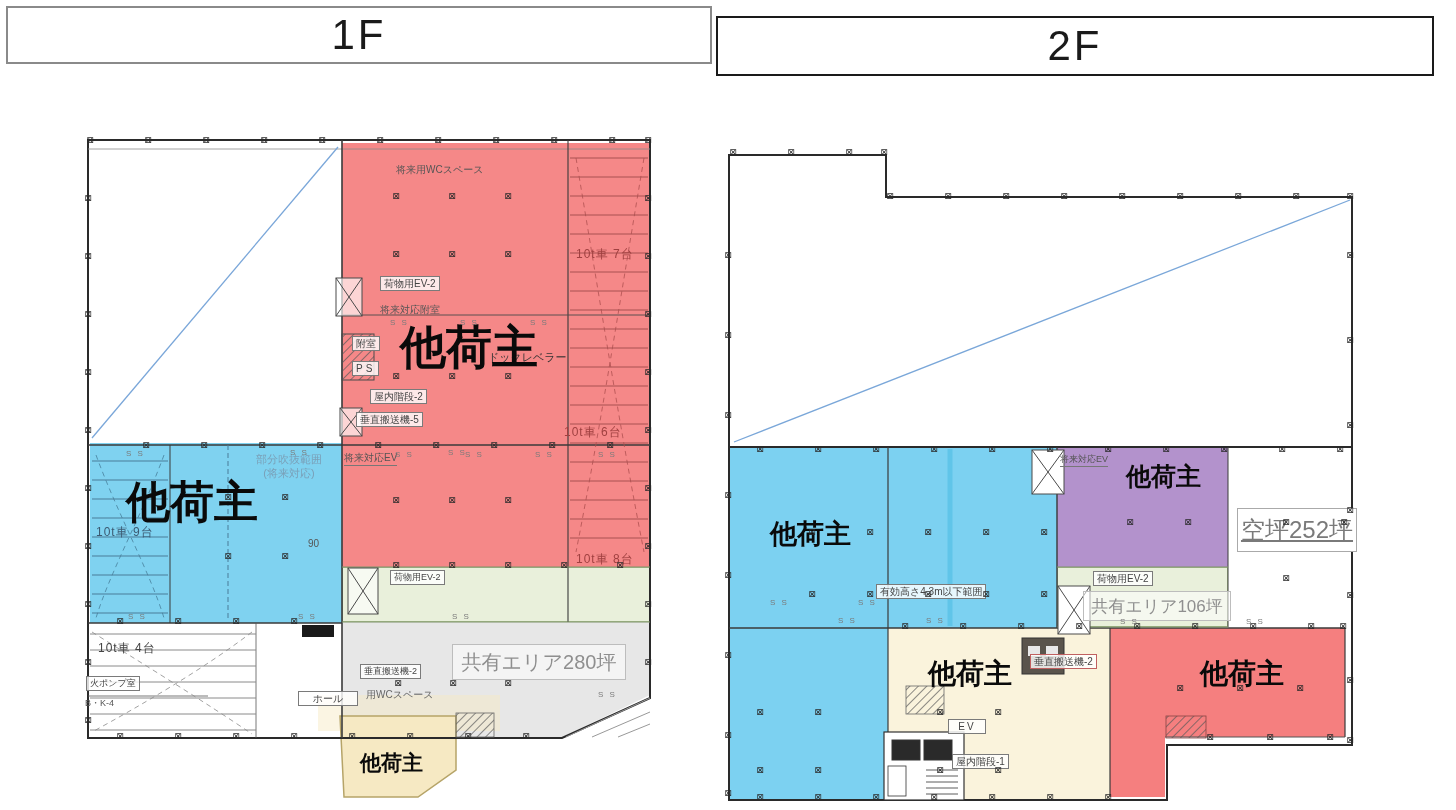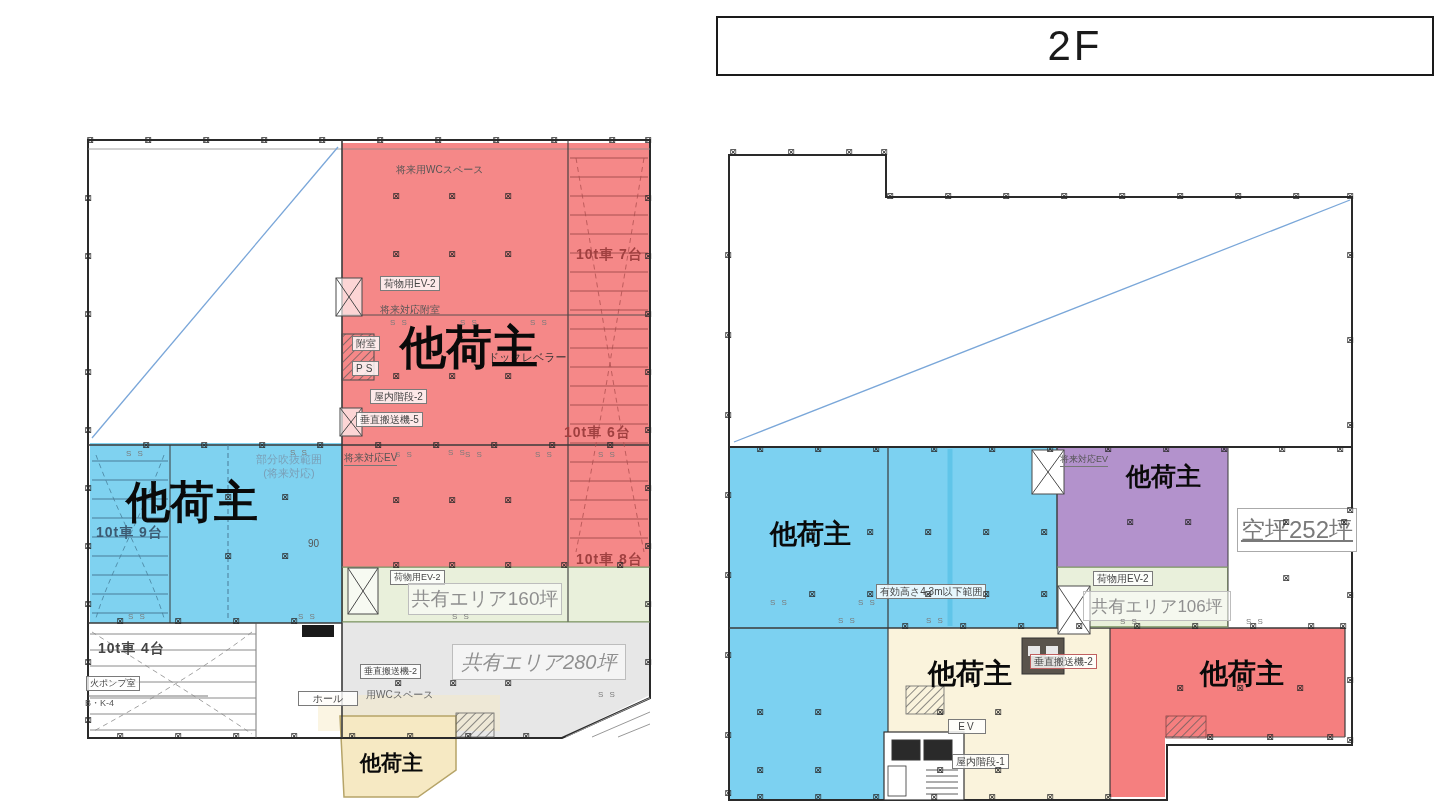--- a/index.html
+++ b/index.html
@@ -8,31 +8,34 @@
   .hdr{position:absolute;background:#fff;display:flex;align-items:center;justify-content:center;
        font-size:42px;color:#1a1a1a;letter-spacing:3px;}
   .zone{position:absolute;}
   .lbl{position:absolute;white-space:nowrap;}
   .boxed{background:rgba(255,255,255,.82);border:1px solid #7a7a7a;font-size:10px;color:#444;
          padding:0 3px;line-height:13px;}
   .plain{font-size:10px;color:#555;}
   .tenant{position:absolute;font-weight:bold;color:#0a0a0a;line-height:1;}
   .shared{position:absolute;color:#8f8f8f;background:rgba(255,255,255,.55);border:1px solid #bdbdbd;
           display:flex;align-items:center;justify-content:center;white-space:nowrap;}
-  .truck{font-size:14px;letter-spacing:1px;font-weight:bold;}
+  .truck{font-size:12px;letter-spacing:1px;}
   .ss{position:absolute;font-size:8px;color:#7a7a7a;letter-spacing:2px;white-space:nowrap;}
   .col-marker{position:absolute;font-size:9px;color:#2a2a2a;transform:translate(-50%,-50%);line-height:1;}
   .vbox{position:absolute;background:#fff;border:1px solid #9a9a9a;color:#333;text-align:center;}
   svg{position:absolute;left:0;top:0;}
 </style>
 </head>
 <body>
 
 <div id="stage">
 
+  <div class="hdr" style="left:6px;top:6px;width:702px;height:54px;border:2px solid #8a8a8a;">
+    <span>1F</span>
+  </div>
   <div class="hdr" style="left:716px;top:16px;width:714px;height:56px;border:2px solid #1a1a1a;">
     <span>2F</span>
   </div>
 
   <div class="zone" style="left: 342px; top: 143px; width: 308px; height: 424px; background: rgb(245, 136, 136);"></div>
   <div class="zone" style="left: 90px; top: 443px; width: 252px; height: 180px; background: rgb(127, 210, 240);"></div>
   <div class="zone" style="left: 342px; top: 567px; width: 308px; height: 55px; border: 1px solid rgb(169, 191, 142); box-sizing: border-box; background: rgb(233, 240, 219);"></div>
   <div class="zone" style="left: 342px; top: 622px; width: 308px; height: 116px; clip-path: polygon(0px 0px, 100% 0px, 100% 63%, 71% 100%, 0px 100%); opacity: 0.85; background: rgb(227, 227, 227);"></div>
   <div class="zone" style="left:318px;top:695px;width:182px;height:36px;background:rgba(246,232,192,.45);"></div>
 
@@ -179,22 +182,21 @@
   <div class="lbl truck" style="left:96px;top:524px;color:#3c5a72;">10t車 9台</div>
   <div class="lbl truck" style="left:98px;top:640px;color:#444;">10t車 4台</div>
   <div class="lbl" style="left:256px;top:452px;font-size:11px;color:#7aa0b8;text-align:center;line-height:14px;">
     <div>部分吹抜範囲</div>
     <div>(将来対応)</div>
   </div>
   <div class="tenant" style="left:126px;top:480px;font-size:44px;">他荷主</div>
   <div class="tenant" style="left:400px;top:324px;font-size:46px;">他荷主</div>
   <div class="lbl plain" style="left:308px;top:538px;">90</div>
   <div class="lbl boxed" style="left:390px;top:570px;font-size:9px;">荷物用EV-2</div>
-  <div class="shared" style="left:408px;top:583px;width:152px;height:30px;font-size:19px;">共有エリア160坪</div>
-  <div class="shared" style="left:452px;top:644px;width:172px;height:34px;font-size:20px;font-style:italic;">共有エリア280坪</div>
+  <div class="shared" style="left:452px;top:644px;width:172px;height:34px;font-size:20px;">共有エリア280坪</div>
   <div class="lbl boxed" style="left:360px;top:664px;font-size:9px;">垂直搬送機-2</div>
   <div class="lbl plain" style="left:366px;top:688px;color:#666;">用WCスペース</div>
   <div class="lbl boxed" style="left:86px;top:676px;font-size:9px;">火ポンプ室</div>
   <div class="lbl plain" style="left:85px;top:697px;font-size:9px;">B・K-4</div>
   <div class="lbl boxed" style="left:298px;top:691px;width:52px;text-align:center;">ホール</div>
   <div class="tenant" style="left:360px;top:752px;font-size:21px;">他荷主</div>
 
   <div class="tenant" style="left:770px;top:521px;font-size:27px;">他荷主</div>
   <div class="lbl boxed" style="left:876px;top:584px;">有効高さ4.3m以下範囲</div>
   <div class="lbl plain" style="left:1060px;top:453px;font-size:9px;border-bottom:1px solid #777;">将来対応EV</div>

